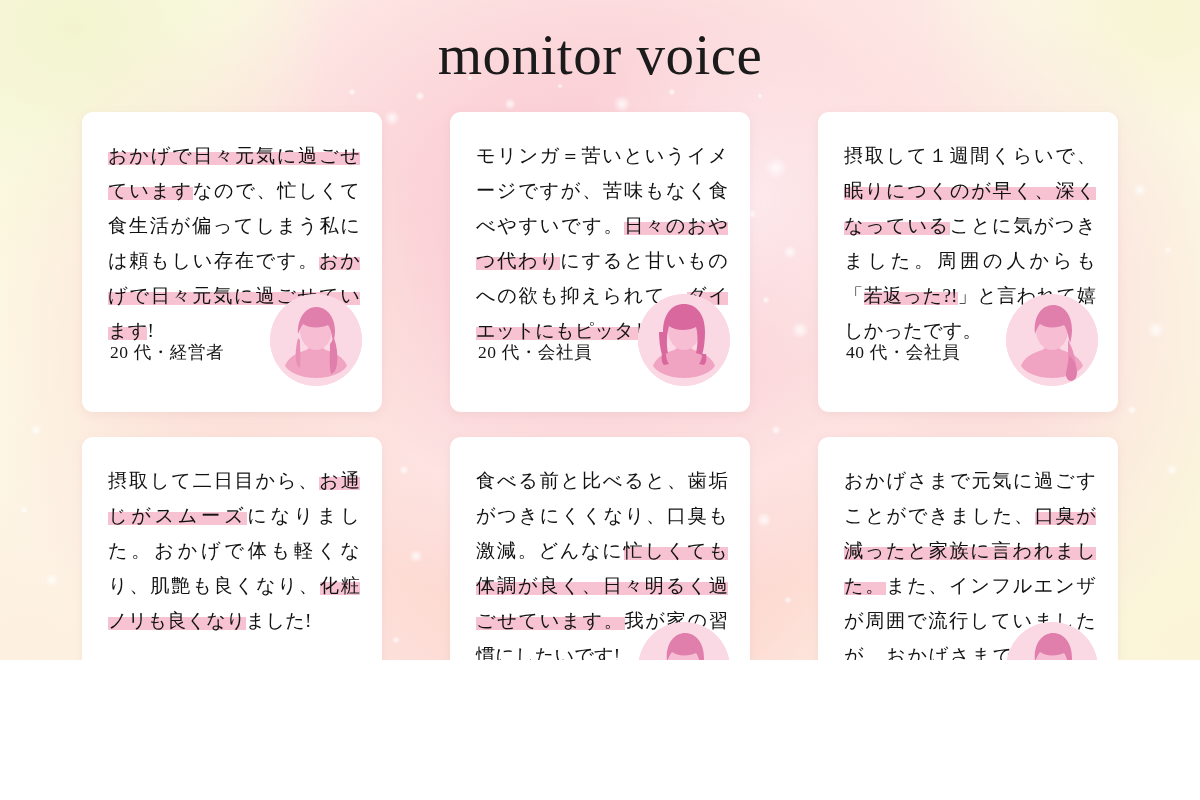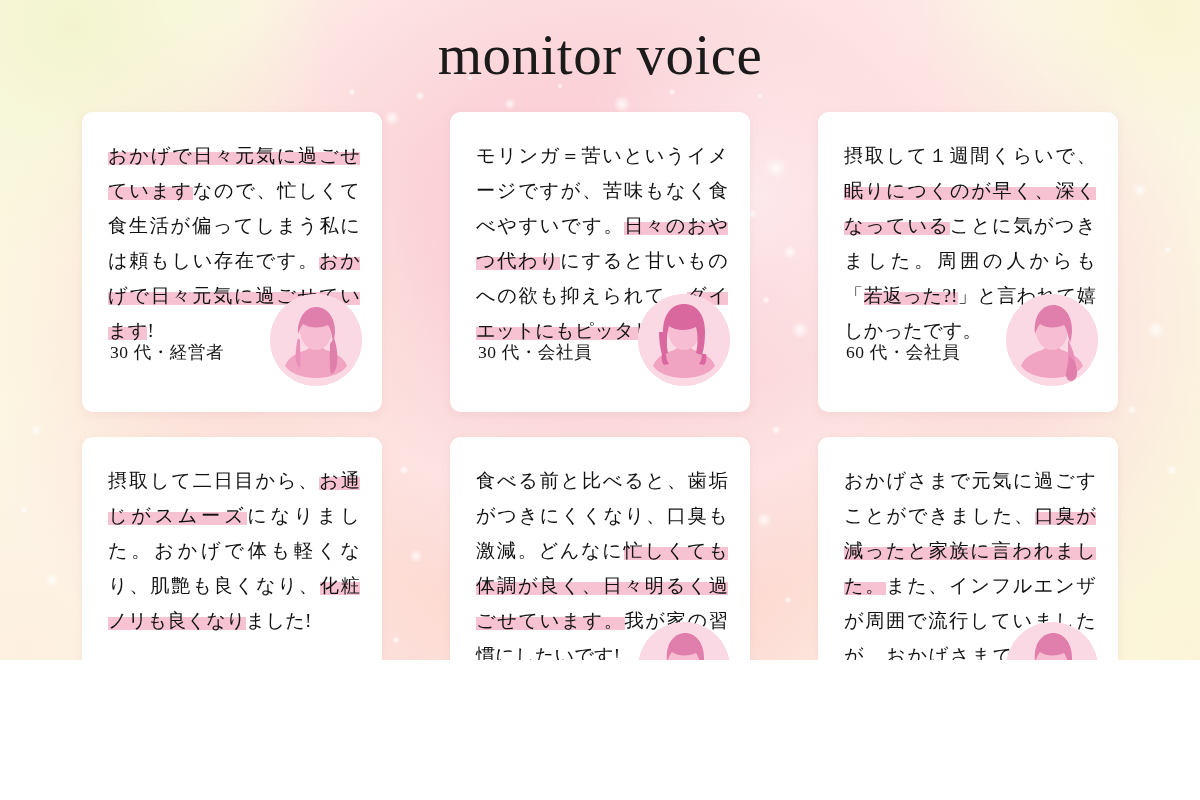--- a/index.html
+++ b/index.html
@@ -209,59 +209,59 @@
 
   <h1 class="title">monitor voice</h1>
 
   <div class="grid">
 
     <div class="card">
       <div class="card-body">
         <p class="quote"><span class="hl" style="--hl: #f7c3d3;">おかげで日々元気に過ごせています</span><span>なので、忙しくて食生活が偏ってしまう私には頼もしい存在です。</span><span class="hl" style="--hl: #f7c3d3;">おかげで日々元気に過ごせています</span><span>!</span></p>
       </div>
       <div class="card-footer">
-        <div class="persona">30 代・経営者</div>
+        <div class="persona">20 代・経営者</div>
         <div class="avatar">
           <svg viewBox="0 0 92 92" aria-hidden="true">
             <circle cx="46" cy="46" r="46" fill="#fbd9e4"></circle>
             <path d="M46 84c-16 0-27 -6 -31 -12 3 -9 12 -13 21 -16 3 -1 4 -3 4 -6h12c0 3 1 5 4 6 9 3 18 7 21 16 -4 6 -15 12 -31 12z" fill="#f0a4c2"></path>
             <ellipse cx="46" cy="36" rx="16" ry="20" fill="#f6bdd3"></ellipse>
             <path d="M28 40c-1 -16 8 -27 18 -27 11 0 19 10 19 24 0 4 -1 9 -2 12 -1 -8 -2 -14 -5 -18 -6 3 -18 4 -25 -1 -3 4 -4 8 -5 10z" fill="#e07fac"></path>
             <path d="M64 44c3 8 4 18 3 26 -1 6 -3 9 -6 10 -2 -8 -1 -22 -1 -30z" fill="#e07fac"></path>
             <path d="M28 44c-2 8 -3 16 -2 23 1 4 2 6 4 7 1 -8 0 -20 0 -28z" fill="#e890b8"></path>
           </svg>
         </div>
       </div>
     </div>
 
     <div class="card">
       <div class="card-body">
         <p class="quote"><span>モリンガ＝苦いというイメージですが、苦味もなく食べやすいです。</span><span class="hl" style="--hl: #f7c3d3;">日々のおやつ代わり</span><span>にすると甘いものへの欲も抑えられて、</span><span class="hl" style="--hl: #f7c3d3;">ダイエットにもピッタリです。</span></p>
       </div>
       <div class="card-footer">
-        <div class="persona">30 代・会社員</div>
+        <div class="persona">20 代・会社員</div>
         <div class="avatar">
           <svg viewBox="0 0 92 92" aria-hidden="true">
             <circle cx="46" cy="46" r="46" fill="#fbd9e4"></circle>
             <path d="M46 84c-16 0-27 -6 -31 -12 3 -9 12 -13 21 -16 3 -1 4 -3 4 -6h12c0 3 1 5 4 6 9 3 18 7 21 16 -4 6 -15 12 -31 12z" fill="#f0a4c2"></path>
             <ellipse cx="46" cy="36" rx="16" ry="20" fill="#f6bdd3"></ellipse>
             <path d="M25 38c0 -18 9 -28 21 -28 12 0 21 10 21 27 0 9 -1 18 -3 24l-6 -2c2 -9 2 -19 0 -26 -8 4 -20 4 -27 -1 -2 7 -3 18 -1 27l-6 2c-2 -7 -3 -15 -3 -23z" fill="#d9689f"></path>
             <path d="M24 60c-1 5 0 9 2 11l5 -1c-2 -3 -3 -6 -3 -10z" fill="#d9689f"></path>
             <path d="M68 60c1 5 0 9 -2 11l-5 -1c2 -3 3 -6 3 -10z" fill="#d9689f"></path>
           </svg>
         </div>
       </div>
     </div>
 
     <div class="card">
       <div class="card-body">
         <p class="quote"><span>摂取して１週間くらいで、</span><span class="hl" style="--hl: #f7c3d3;">眠りにつくのが早く、深くなっている</span><span>ことに気がつきました。周囲の人からも「</span><span class="hl" style="--hl: #f7c3d3;">若返った?!</span><span>」と言われて嬉しかったです。</span></p>
       </div>
       <div class="card-footer">
-        <div class="persona">60 代・会社員</div>
+        <div class="persona">40 代・会社員</div>
         <div class="avatar">
           <svg viewBox="0 0 92 92" aria-hidden="true">
             <circle cx="46" cy="46" r="46" fill="#fbd9e4"></circle>
             <path d="M46 84c-16 0-27 -6 -31 -12 3 -9 12 -13 21 -16 3 -1 4 -3 4 -6h12c0 3 1 5 4 6 9 3 18 7 21 16 -4 6 -15 12 -31 12z" fill="#f0a4c2"></path>
             <ellipse cx="46" cy="36" rx="16" ry="20" fill="#f6bdd3"></ellipse>
             <path d="M29 40c-2 -18 7 -29 18 -29 11 0 19 10 19 25 0 5 -1 10 -2 13 -2 -8 -3 -14 -6 -18 -6 3 -17 4 -24 -1 -3 4 -4 7 -5 10z" fill="#e07fac"></path>
             <path d="M62 46c4 7 7 16 8 25 1 8 -1 13 -4 15 -3 1 -6 -2 -6 -6 1 -8 3 -16 2 -24z" fill="#e890b8"></path>
             <path d="M63 62c5 3 8 10 8 17 0 5 -3 8 -6 8 -3 0 -5 -3 -5 -7 1 -6 3 -12 3 -18z" fill="#e07fac"></path>
           </svg>
         </div>

